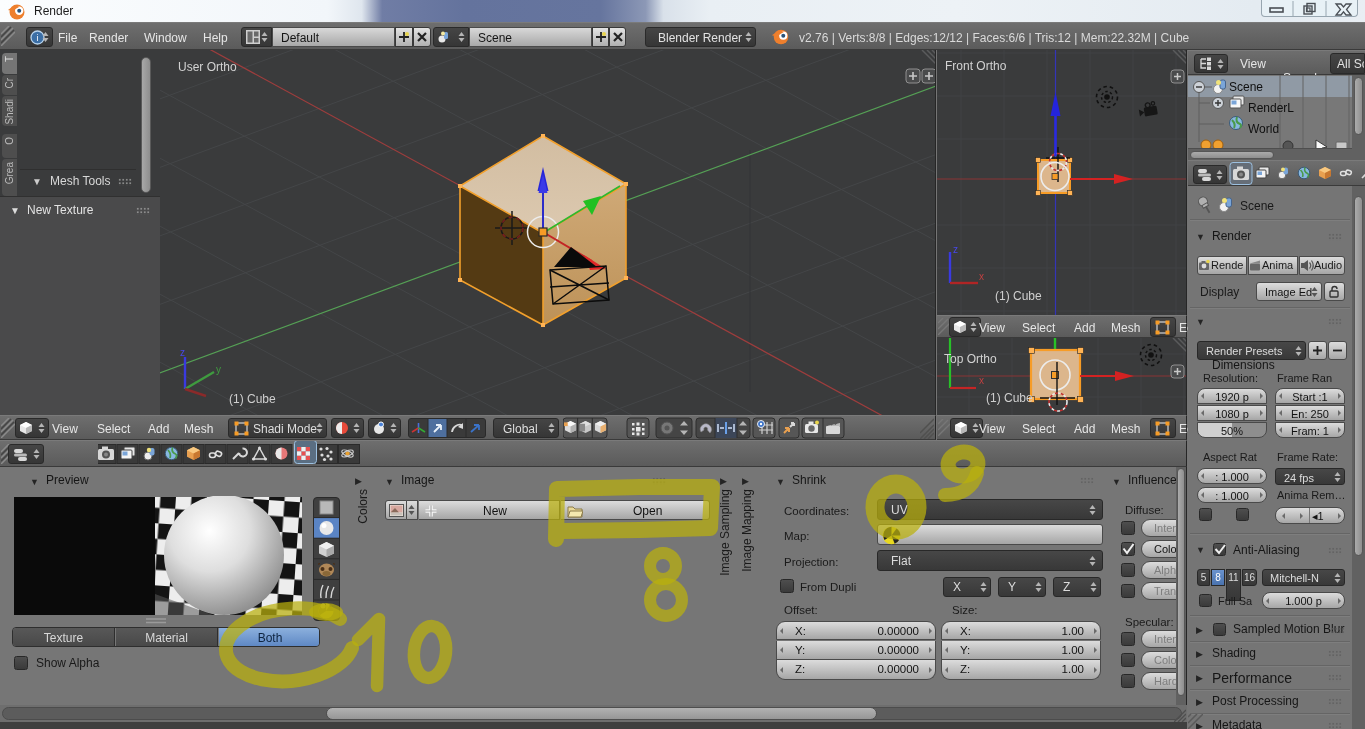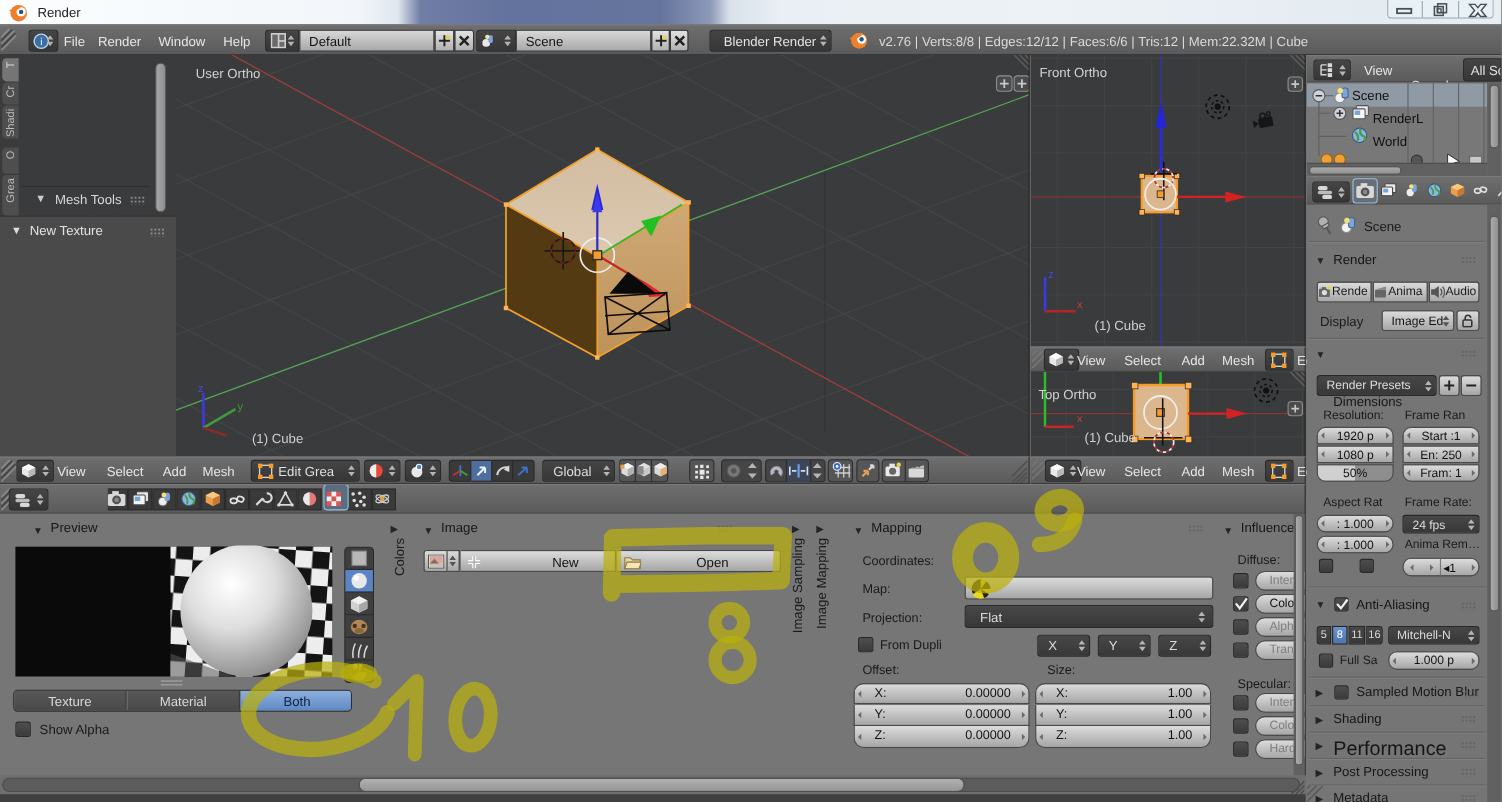--- a/index.html
+++ b/index.html
@@ -263,21 +263,21 @@
  <div class="abs dk" style="left:228px;top:2px;width:99px;height:20px;">
   <svg width="15" height="15" style="left:5px;top:2px" viewBox="0 0 15 15">
         <rect x="2" y="2" width="11" height="11" fill="none" stroke="#d8d8d8" stroke-width="1.2"></rect>
         <g fill="#f79c26">
           <rect x="0.5" y="0.5" width="4" height="4"></rect>
           <rect x="10.5" y="0.5" width="4" height="4"></rect>
           <rect x="0.5" y="10.5" width="4" height="4"></rect>
           <rect x="10.5" y="10.5" width="4" height="4"></rect>
         </g>
       </svg>
-  <div class="txt" style="left:24px;top:3px;font-size:12px;color:#dedede;">Edit Grea</div>
+  <div class="txt" style="left:24px;top:3px;font-size:12px;color:#dedede;">Shadi Mode</div>
   <svg class="ud" width="7" height="10" viewBox="0 0 7 10">
         <path d="M3.5 0 L6.5 4 L0.5 4 Z M3.5 10 L6.5 6 L0.5 6 Z" fill="#b5b5b5"></path>
       </svg>
  </div>
  <div class="abs dk" style="left:331px;top:2px;width:33px;height:20px;">
   <svg width="14" height="14" style="left:3px;top:2px" viewBox="0 0 14 14">
         <circle cx="7" cy="7" r="6" fill="#e84a3a"></circle>
         <path d="M7 1 A6 6 0 0 0 7 13 Z" fill="#ededed"></path>
       </svg>
   <svg class="ud" width="7" height="10" viewBox="0 0 7 10">
@@ -774,42 +774,42 @@
  <div class="sep" style="left:2px;top:347px;width:160px;"></div>
  <div class="tri" style="left:8px;top:359px;">▼</div>
  <div class="cb" style="left:25px;top:357px;"></div>
  <svg width="12" height="11" style="left:26px;top:358px" viewBox="0 0 12 11">
       <path d="M1.5 5 L5 9 L11 1" stroke="#f0f0f0" stroke-width="2" fill="none"></path>
     </svg>
  <div class="txt" style="left:45px;top:357px;font-size:12px;color:#161616;">Anti-Aliasing</div>
  <div class="dots" style="left:140px;top:361px;background-image:radial-gradient(circle,#5e5e5e 1px,transparent 1.2px);"></div>
  <div class="pd" style="left:9px;top:383px;width:13px;height:17px;border-radius:3px 0 0 3px;text-align:center;padding-top:2px;font-size:10px;">5</div>
  <div class="abs" style="left:23px;top:383px;width:14px;height:17px;background:linear-gradient(#6a93cf,#4a73af);border:1px solid #282828;color:#fff;text-align:center;padding-top:2px;font-size:10px;">8</div>
- <div class="pd" style="left:38px;top:383px;width:15px;height:17px;border-radius:0;text-align:center;padding-top:2px;font-size:10px;">11</div>
+ <div class="pd" style="left:38px;top:383px;width:15px;height:32px;border-radius:0;text-align:center;padding-top:2px;font-size:10px;">11</div>
  <div class="pd" style="left:54px;top:383px;width:15px;height:17px;border-radius:0 3px 3px 0;text-align:center;padding-top:2px;font-size:10px;">16</div>
  <div class="pd" style="left:74px;top:383px;width:83px;height:17px;border-radius:3px;padding:2px 0 0 7px;">Mitchell-N
    <svg class="ud" width="7" height="10" viewBox="0 0 7 10">
         <path d="M3.5 0 L6.5 4 L0.5 4 Z M3.5 10 L6.5 6 L0.5 6 Z" fill="#b5b5b5"></path>
       </svg>
  </div>
  <div class="cb" style="left:11px;top:408px;"></div>
  <div class="lbl" style="left:30px;top:409px;">Full Sa</div>
  <div class="pf" style="left:74px;top:406px;width:83px;height:17px;border-radius:8px;text-align:center;padding-top:2px;">1.000 p<div class="arl"></div><div class="arr"></div></div>
  <div class="sep" style="left:2px;top:429px;width:160px;"></div>
  <div class="tri" style="left:8px;top:439px;">▶</div>
  <div class="cb" style="left:25px;top:437px;"></div>
  <div class="txt" style="left:45px;top:436px;font-size:12px;color:#161616;">Sampled Motion Blur</div>
  <div class="dots" style="left:143px;top:441px;background-image:radial-gradient(circle,#5e5e5e 1px,transparent 1.2px);"></div>
  <div class="sep" style="left:2px;top:455px;width:160px;"></div>
  <div class="tri" style="left:8px;top:463px;">▶</div>
  <div class="txt" style="left:24px;top:460px;font-size:12px;color:#161616;">Shading</div>
  <div class="dots" style="left:140px;top:464px;background-image:radial-gradient(circle,#5e5e5e 1px,transparent 1.2px);"></div>
  <div class="sep" style="left:2px;top:479px;width:160px;"></div>
  <div class="tri" style="left:8px;top:487px;">▶</div>
- <div class="txt" style="left:24px;top:484px;font-size:18px;color:#161616;">Performance</div>
+ <div class="txt" style="left:24px;top:484px;font-size:14px;color:#161616;">Performance</div>
  <div class="dots" style="left:140px;top:488px;background-image:radial-gradient(circle,#5e5e5e 1px,transparent 1.2px);"></div>
  <div class="sep" style="left:2px;top:503px;width:160px;"></div>
  <div class="tri" style="left:8px;top:511px;">▶</div>
  <div class="txt" style="left:24px;top:508px;font-size:12px;color:#161616;">Post Processing</div>
  <div class="dots" style="left:140px;top:512px;background-image:radial-gradient(circle,#5e5e5e 1px,transparent 1.2px);"></div>
  <div class="sep" style="left:2px;top:527px;width:160px;"></div>
  <div class="tri" style="left:8px;top:535px;">▶</div>
  <div class="txt" style="left:24px;top:532px;font-size:12px;color:#161616;">Metadata</div>
  <div class="dots" style="left:140px;top:536px;background-image:radial-gradient(circle,#5e5e5e 1px,transparent 1.2px);"></div>
  <svg width="15" height="15" style="left:0;top:528px" viewBox="0 0 15 15">
@@ -1008,37 +1008,42 @@
  <div class="abs pf" style="left:407px;top:33px;width:11px;height:20px;border-radius:0;border-left:none;">
   <svg class="ud" style="right:2px" width="7" height="10" viewBox="0 0 7 10">
         <path d="M3.5 0 L6.5 4 L0.5 4 Z M3.5 10 L6.5 6 L0.5 6 Z" fill="#555"></path>
       </svg>
  </div>
  <div class="abs pf" style="left:419px;top:33px;width:141px;height:20px;border-radius:0;border-left:none;">
   <svg width="14" height="14" style="left:5px;top:3px" viewBox="0 0 14 14">
         <path d="M7 1.5 V12.5 M1.5 7 H12.5" stroke="#f8f8f8" stroke-width="3.6"></path>
         <path d="M7 1.5 V12.5 M1.5 7 H12.5" stroke="#555" stroke-width="1.2" fill="none" opacity="0.5"></path>
       </svg>
-  <div class="txt" style="left:64px;top:3px;font-size:12px;margin-left:19px;">New</div>
+  <div class="txt" style="left:64px;top:3px;font-size:12px;">New</div>
  </div>
  <div class="abs pf" style="left:561px;top:33px;width:149px;height:20px;border-radius:0 3px 3px 0;border-left:none;">
   <svg width="16" height="14" style="left:6px;top:3px" viewBox="0 0 16 14">
         <path d="M1 3 H6 L8 5 H15 V13 H1 Z" fill="#e8d898" stroke="#8a7a4a"></path>
         <path d="M1 13 L3 7 H16 L14 13 Z" fill="#f4e8b0" stroke="#8a7a4a"></path>
       </svg>
   <div class="txt" style="left:72px;top:3px;font-size:12px;">Open</div>
  </div>
  <div class="tri" style="left:720px;top:9px;">▶</div>
  <div class="txt" style="left:718px;top:22px;font-size:12px;color:#1a1a1a;writing-mode:vertical-rl;transform:rotate(180deg);">Image Sampling</div>
  <div class="tri" style="left:742px;top:9px;">▶</div>
  <div class="txt" style="left:740px;top:22px;font-size:12px;color:#1a1a1a;writing-mode:vertical-rl;transform:rotate(180deg);">Image Mapping</div>
  <div class="tri" style="left:776px;top:10px;">▼</div>
- <div class="txt" style="left:792px;top:6px;font-size:12px;color:#161616;">Mapping</div>
+ <div class="txt" style="left:792px;top:6px;font-size:12px;color:#161616;">Shrink</div>
  <div class="dots" style="left:1080px;top:10px;background-image:radial-gradient(circle,#5e5e5e 1px,transparent 1.2px);"></div>
  <div class="lbl" style="left:784px;top:38px;font-size:11.5px;">Coordinates:</div>
+ <div class="pd" style="left:877px;top:32px;width:226px;height:21px;border-radius:3px;font-size:12px;padding:3px 0 0 13px;">UV
+  <svg class="ud" style="right:6px" width="7" height="10" viewBox="0 0 7 10">
+        <path d="M3.5 0 L6.5 4 L0.5 4 Z M3.5 10 L6.5 6 L0.5 6 Z" fill="#b5b5b5"></path>
+      </svg>
+ </div>
  <div class="lbl" style="left:784px;top:63px;font-size:11.5px;">Map:</div>
  <div class="pf" style="left:877px;top:57px;width:226px;height:21px;border-radius:3px;">
   <svg width="19" height="19" style="left:4px;top:1px" viewBox="0 0 15 15">
         <circle cx="7.5" cy="7.5" r="7" fill="#e8d820"></circle>
         <path d="M7.5 0.5 A7 7 0 0 0 2 11 L7.5 7.5 Z" fill="#222"></path>
         <path d="M7.5 7.5 L14.5 7.5 A7 7 0 0 0 11.5 2 Z" fill="#222"></path>
         <path d="M7.5 7.5 L10 14 A7 7 0 0 0 13.5 11 Z" fill="#222"></path>
       </svg>
  </div>
  <div class="lbl" style="left:784px;top:89px;font-size:11.5px;">Projection:</div>

